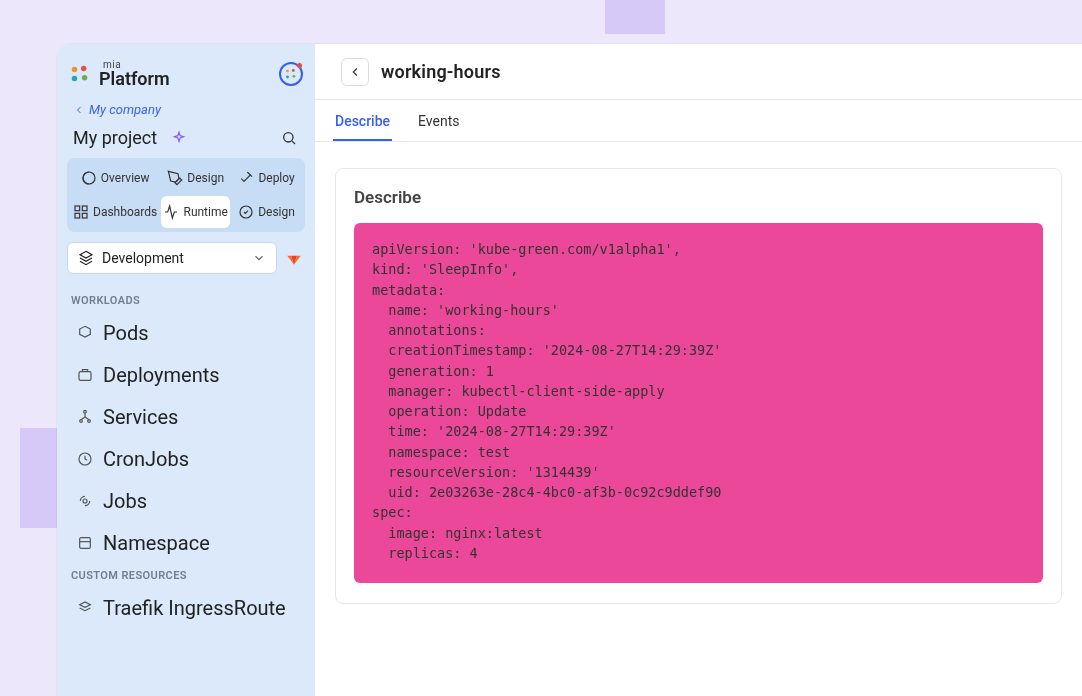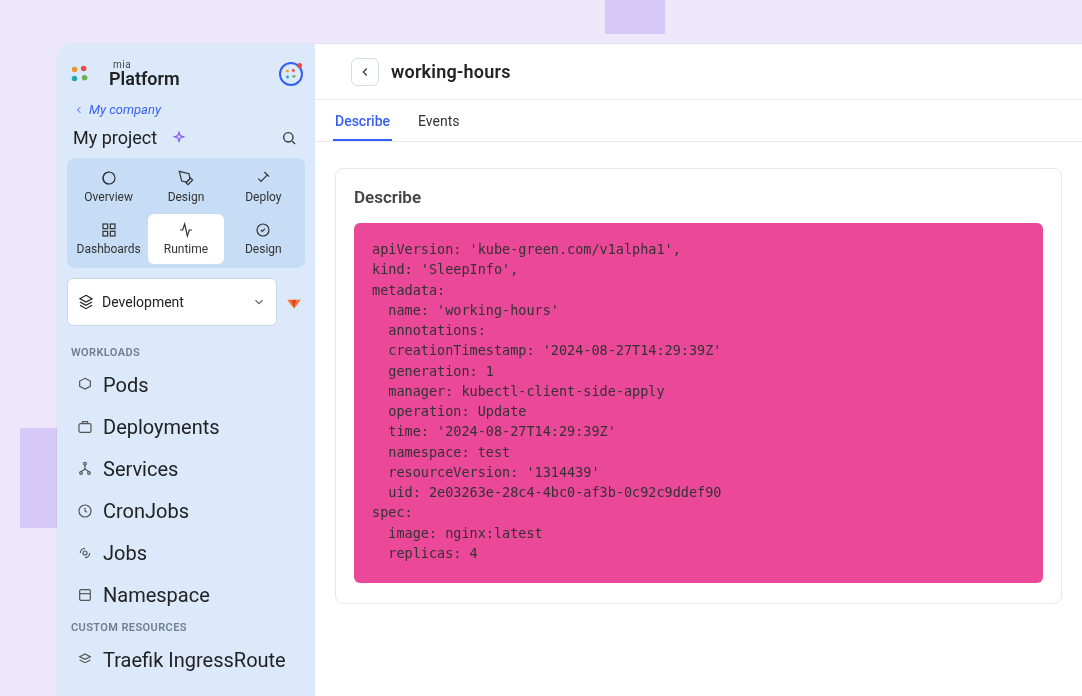--- a/index.html
+++ b/index.html
@@ -39,21 +39,21 @@
     display: flex;
     flex-direction: column;
     padding: 14px 10px 10px 10px;
     font-size: 14px;
     color: #222;
   }
   .sidebar-header {
     display: flex; align-items: center; justify-content: space-between;
     padding: 2px 2px 10px 2px;
   }
-  .brand { display: flex; align-items: center; gap: 18px; }
+  .brand { display: flex; align-items: center; gap: 8px; }
   .brand-text { display: flex; flex-direction: column; line-height: 1; }
   .brand-mia { font-size: 10px; color: #444; letter-spacing: 0.5px; padding-left:4px;}
   .brand-platform { font-size: 18px; font-weight: 600; color: #222;}
   .circle-badge {
     width: 24px; height: 24px; border-radius: 50%;
     border: 2px solid #355ef2;
     display: flex; align-items: center; justify-content: center;
     font-size: 0; position: relative;
   }
   .circle-badge::after { content:""; position:absolute; width:5px;height:5px; background:#e74c3c; border-radius:50%; top:-1px; right:-1px;}
@@ -67,50 +67,50 @@
   .mode-grid {
     background: #c7ddf6;
     border-radius: 8px;
     padding: 4px;
     display: grid;
     grid-template-columns: repeat(3, 1fr);
     gap: 2px;
     margin-bottom: 10px;
   }
   .mode-cell {
-    display:flex; flex-direction:column; align-items:center; justify-content:center;
+    display:flex; flex-direction:row; align-items:center; justify-content:center;
     gap:4px; padding: 8px 2px; font-size: 12px; color:#333; cursor:pointer;
     border-radius: 6px;
   }
   .mode-cell.active { background:#fff; }
   .mode-cell svg { width:16px; height:16px; }
 
   .env-row { display:flex; gap:8px; align-items:center; margin: 0 0 14px 0;}
   .env-select {
     flex:1; background:#fff; border:1px solid #c9d6ea; border-radius:6px;
-    height:48px; display:flex; align-items:center; padding:0 10px; gap:8px;
+    height:32px; display:flex; align-items:center; padding:0 10px; gap:8px;
     font-size:14px; color:#222; cursor:pointer;
   }
   .env-select .chev { margin-left:auto; color:#666; }
   .gitlab { width:20px;height:20px; color:#e24329; display:flex;align-items:center;}
 
   .section-label { font-size: 11px; font-weight:600; color:#6f7e93; letter-spacing:0.4px; padding: 6px 4px; }
   .nav { display:flex; flex-direction:column; gap:2px; }
   .nav-item {
     display:flex; align-items:center; gap:10px; padding: 8px 10px; border-radius:6px;
     font-size:20px; color:#222; cursor:pointer;
   }
   .nav-item.active { background:#fff; }
   .nav-item svg { width:16px; height:16px; color:#555; }
 
   
   .main { flex:1; display:flex; flex-direction:column; background:#fff; min-width:0;}
   .main-header {
     height:56px; border-bottom:1px solid #e6e8ed; display:flex; align-items:center;
-    padding: 0 36px; gap:12px;
+    padding: 0 26px; gap:12px;
   }
   .back-square {
     width:28px;height:28px; border:1px solid #d7dbe3; border-radius:6px;
     display:flex;align-items:center;justify-content:center; cursor:pointer; color:#333;
   }
   .page-title { font-size:18px; font-weight:600; color:#222; letter-spacing:0.2px;}
 
   .tabs { display:flex; gap:24px; padding: 0 18px; border-bottom:1px solid #e6e8ed; height:42px; align-items:flex-end;}
   .tab { font-size:14px; color:#333; padding: 10px 2px; cursor:pointer; border-bottom:2px solid transparent; }
   .tab.active { color:#355ef2; border-bottom-color:#355ef2; font-weight:500;}

